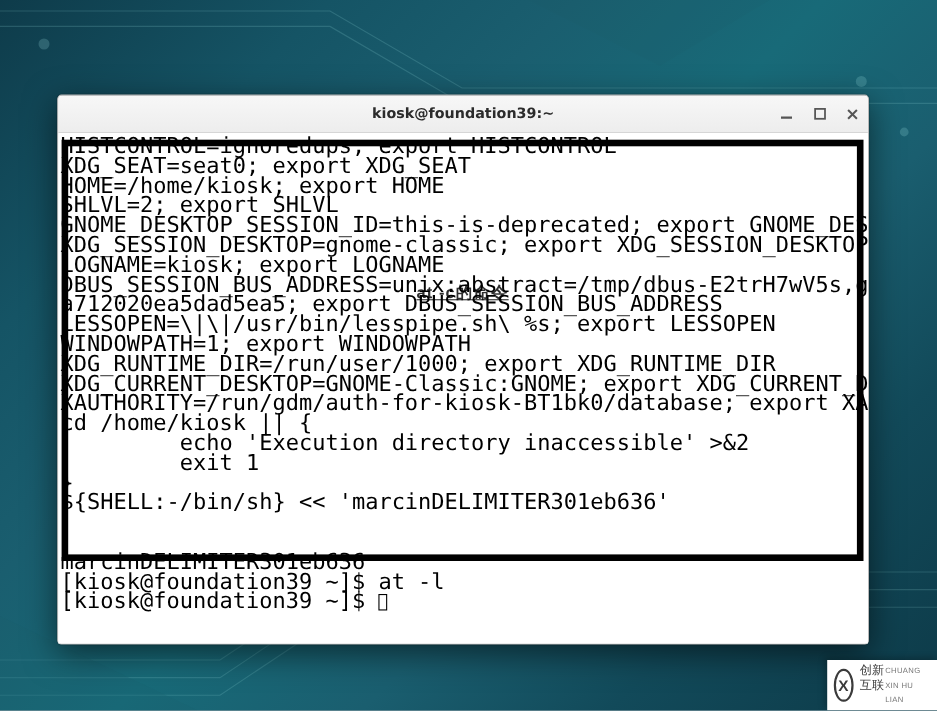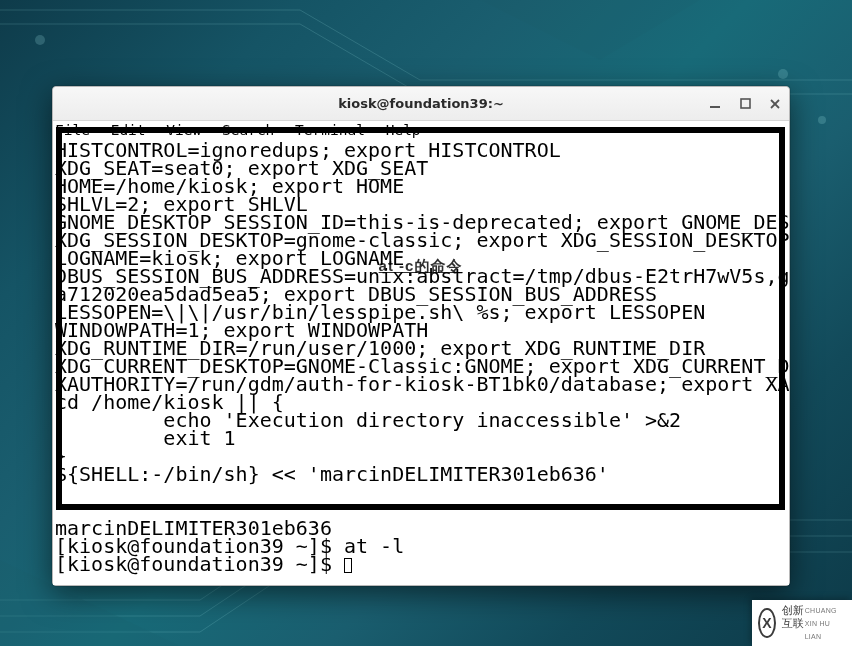--- a/index.html
+++ b/index.html
@@ -194,28 +194,20 @@
         <div class="win-btn">
           <svg width="12" height="12">
               <line x1="2" y1="2" x2="10" y2="10" stroke="#555" stroke-width="1.8"></line>
               <line x1="10" y1="2" x2="2" y2="10" stroke="#555" stroke-width="1.8"></line>
             </svg>
         </div>
       </div>
     </div>
 
     <div class="terminal-area">
-      <div class="menu-line">
-        <span class="menu-item">File</span>
-        <span class="menu-item">Edit</span>
-        <span class="menu-item">View</span>
-        <span class="menu-item">Search</span>
-        <span class="menu-item">Terminal</span>
-        <span class="menu-item">Help</span>
-      </div>
       <div class="term-text" id="term-lines">HISTCONTROL=ignoredups; export HISTCONTROL
 XDG_SEAT=seat0; export XDG_SEAT
 HOME=/home/kiosk; export HOME
 SHLVL=2; export SHLVL
 GNOME_DESKTOP_SESSION_ID=this-is-deprecated; export GNOME_DESKTOP_SESSION_ID
 XDG_SESSION_DESKTOP=gnome-classic; export XDG_SESSION_DESKTOP
 LOGNAME=kiosk; export LOGNAME
 DBUS_SESSION_BUS_ADDRESS=unix:abstract=/tmp/dbus-E2trH7wV5s,guid=797bfb39c095bbe
 a712020ea5dad5ea5; export DBUS_SESSION_BUS_ADDRESS
 LESSOPEN=\|\|/usr/bin/lesspipe.sh\ %s; export LESSOPEN

